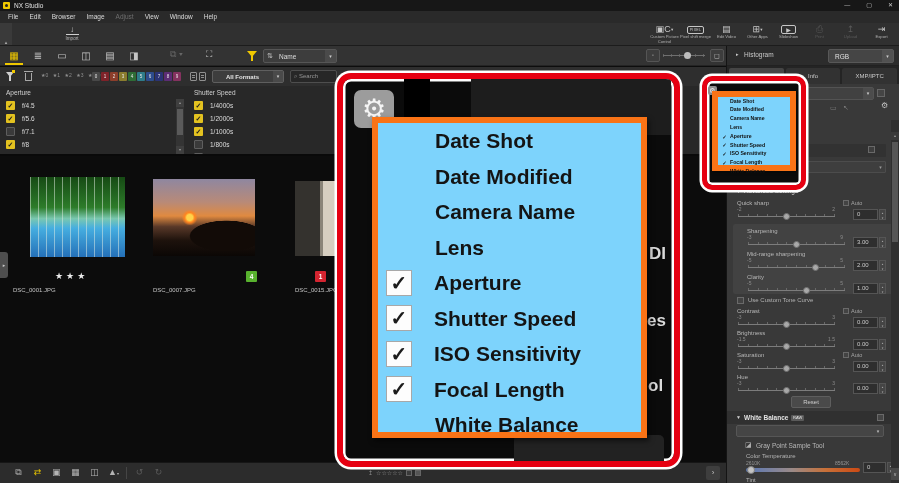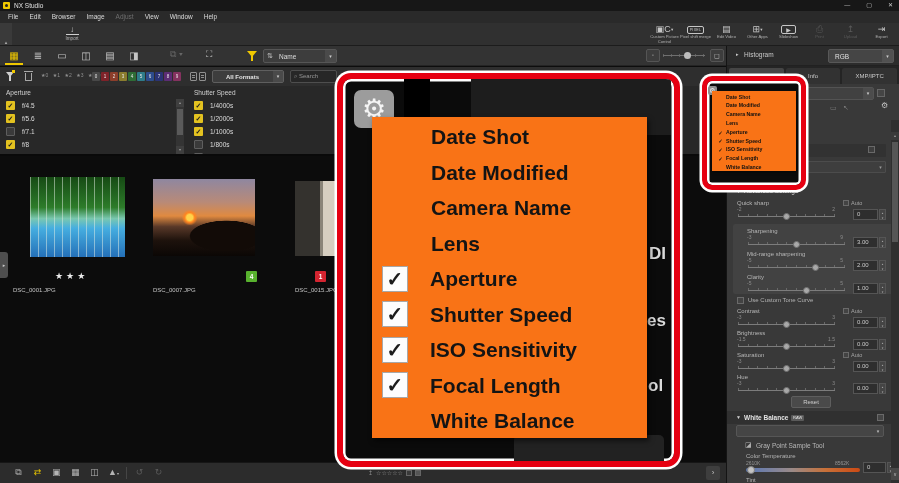--- a/index.html
+++ b/index.html
@@ -171,21 +171,21 @@
 
 .callout{position:absolute;border:6px solid #e60012;border-radius:14px;box-shadow:0 0 0 2.5px #ffffff,inset 0 0 0 2.5px #ffffff;overflow:hidden;background:#0b0b0b}
 #bigcallout{left:337px;top:73px;width:343px;height:394px}
 #smallcallout{left:702px;top:76px;width:104px;height:114px;border-width:5px;border-radius:10px}
 #biggear{position:absolute;left:11px;top:11px;width:40px;height:38px;background:#9c9c9c;border-radius:7px;color:#f4f4f4;font-size:27px;text-align:center;line-height:38px}
 .frag{position:absolute;background:#1d1d1d}
 #frag1{left:61px;top:0;width:26px;height:60px;background:#000}
 #frag2{left:128px;top:0;width:200px;height:56px;border-radius:0 0 0 6px}
 #frag3{left:171px;top:356px;width:150px;height:30px;background:#222;border-radius:5px}
 .fragtext{position:absolute;color:#dadada;font-size:17px;font-weight:600}
-.menupanel{position:absolute;background:#f97316;border:2px solid #f97316;box-shadow:2px 3px 5px rgba(0,0,0,.55)}
+.menupanel{position:absolute;background:#7dd3fc;border:6px solid #f97316;box-shadow:2px 3px 5px rgba(0,0,0,.55)}
 #bigmenu{left:29px;top:38px;width:275px;height:321px}
 .bigrow{height:35.5px;display:flex;align-items:center}
 .bigrow .mcheck{width:26px;height:26px;margin-left:8px;background:#fdfdfd;border:1px solid #a8a8a8;font-size:20px;font-weight:bold;color:#1c1c1c;text-align:center;line-height:24px;flex:0 0 auto}
 .bigrow .mlabel{font-size:21px;font-weight:600;color:#141414;white-space:nowrap}
 .bigrow .mlabel.ind{margin-left:57px}
 .bigrow .mlabel.chk{margin-left:22px}
 #smallgear{position:absolute;left:1px;top:5px;width:9px;height:9px;background:#8f8f8f;border-radius:2px;color:#efefef;font-size:7px;text-align:center;line-height:9px}
 #smallmenu{left:5px;top:10px;width:84px;height:80px;box-shadow:1px 1px 3px rgba(0,0,0,.5)}
 .smallrow{height:8.8px;display:flex;align-items:center}
 .smallrow .mcheck{width:7px;margin-left:3px;font-size:5.5px;font-weight:bold;color:#111;flex:0 0 auto;text-align:center}

